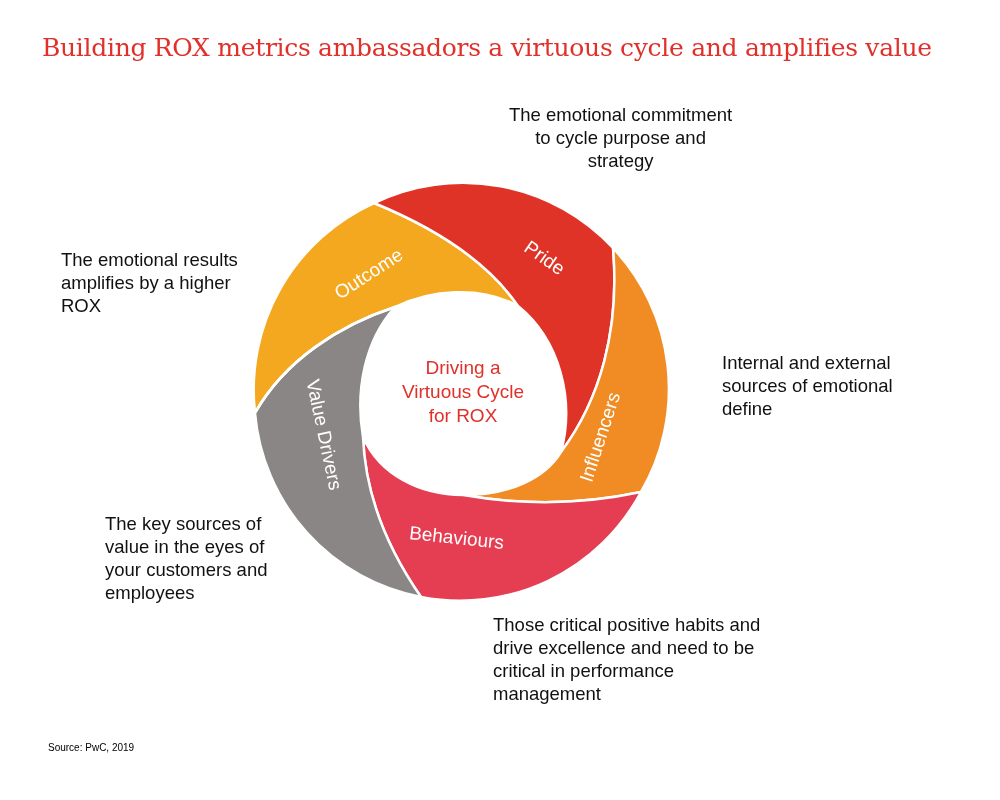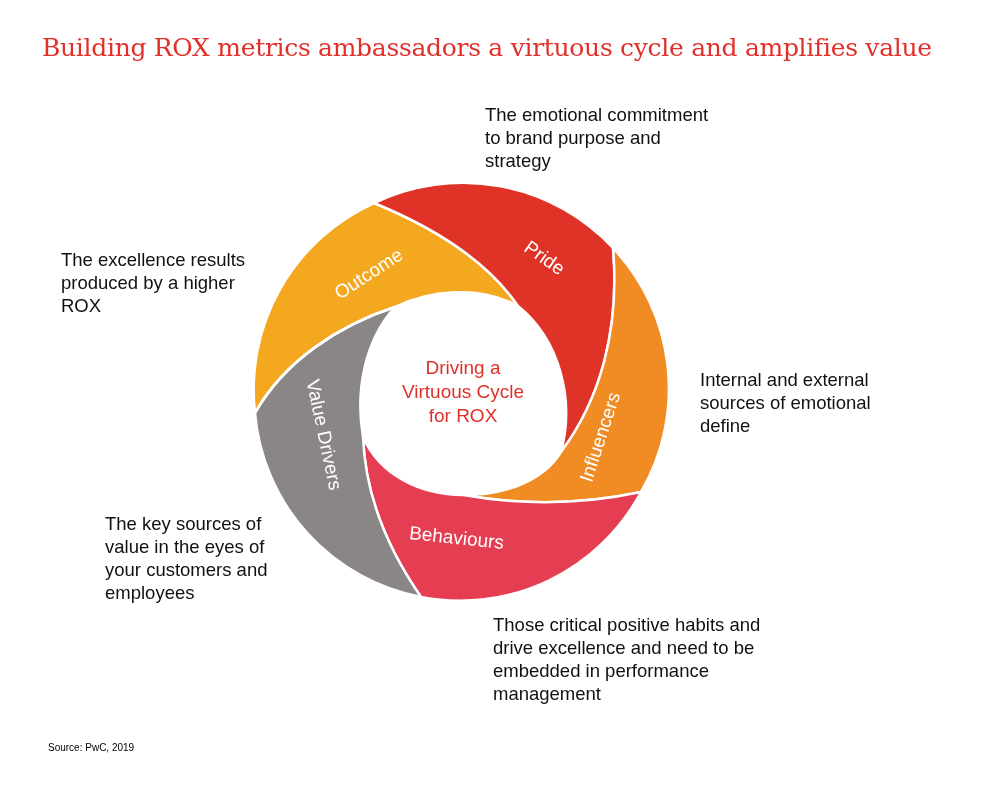--- a/index.html
+++ b/index.html
@@ -1,22 +1,22 @@
 <!DOCTYPE html>
 <html><head>
 <meta charset="utf-8">
 <style>
   html, body { margin:0; padding:0; background:#ffffff; }
   body { width:1000px; height:800px; position:relative; overflow:hidden; font-family:"Liberation Sans", sans-serif; }
   .title { position:absolute; left:42px; top:33px; font-family:"DejaVu Serif", "Liberation Serif", serif; font-size:25px; color:#e0302a; letter-spacing:-0.3px; white-space:nowrap; }
   .desc { position:absolute; font-family:"Liberation Sans", sans-serif; font-size:18.5px; line-height:23px; color:#111111; }
   .desc span { display:block; white-space:nowrap; }
-  #d-pride { left:485px; top:103px; }
+  #d-pride { left:509px; top:103px;text-align:center; }
   #d-outcome { left:61px; top:248px; }
-  #d-influencers { left:700px; top:351px;margin-top:17px; }
+  #d-influencers { left:722px; top:351px; }
   #d-valuedrivers { left:105px; top:512px; }
   #d-behaviours { left:493px; top:613px; }
   .source { position:absolute; left:48px; top:742px; font-size:10px; color:#000000; }
   svg.ring { position:absolute; left:0; top:0; }
   .seg-label { font-family:"Liberation Sans", sans-serif; font-size:19px; fill:#ffffff; }
   .center-text { font-family:"Liberation Sans", sans-serif; font-size:19px; fill:#e0302a; }
 </style>
 </head>
 <body>
 
@@ -38,39 +38,39 @@
   <text class="seg-label" transform="translate(456,544) rotate(6)" text-anchor="middle">Behaviours</text>
   <text class="seg-label" transform="translate(318,436) rotate(78)" text-anchor="middle">Value Drivers</text>
 
   <text class="center-text" x="463" y="374" text-anchor="middle" fill="#e0302a">Driving a</text>
   <text class="center-text" x="463" y="398" text-anchor="middle" fill="#e0302a">Virtuous Cycle</text>
   <text class="center-text" x="463" y="422" text-anchor="middle" fill="#e0302a">for ROX</text>
 </svg>
 
 <div class="desc" id="d-pride">
   <span>The emotional commitment</span>
-  <span>to brand purpose and</span>
+  <span>to cycle purpose and</span>
   <span>strategy</span>
 </div>
 <div class="desc" id="d-outcome">
-  <span>The excellence results</span>
-  <span>produced by a higher</span>
+  <span>The emotional results</span>
+  <span>amplifies by a higher</span>
   <span>ROX</span>
 </div>
 <div class="desc" id="d-influencers">
   <span>Internal and external</span>
   <span>sources of emotional</span>
   <span>define</span>
 </div>
 <div class="desc" id="d-valuedrivers">
   <span>The key sources of</span>
   <span>value in the eyes of</span>
   <span>your customers and</span>
   <span>employees</span>
 </div>
 <div class="desc" id="d-behaviours">
   <span>Those critical positive habits and</span>
   <span>drive excellence and need to be</span>
-  <span>embedded in performance</span>
+  <span>critical in performance</span>
   <span>management</span>
 </div>
 
 <div class="source">Source: PwC, 2019</div>
 
 </body></html>

